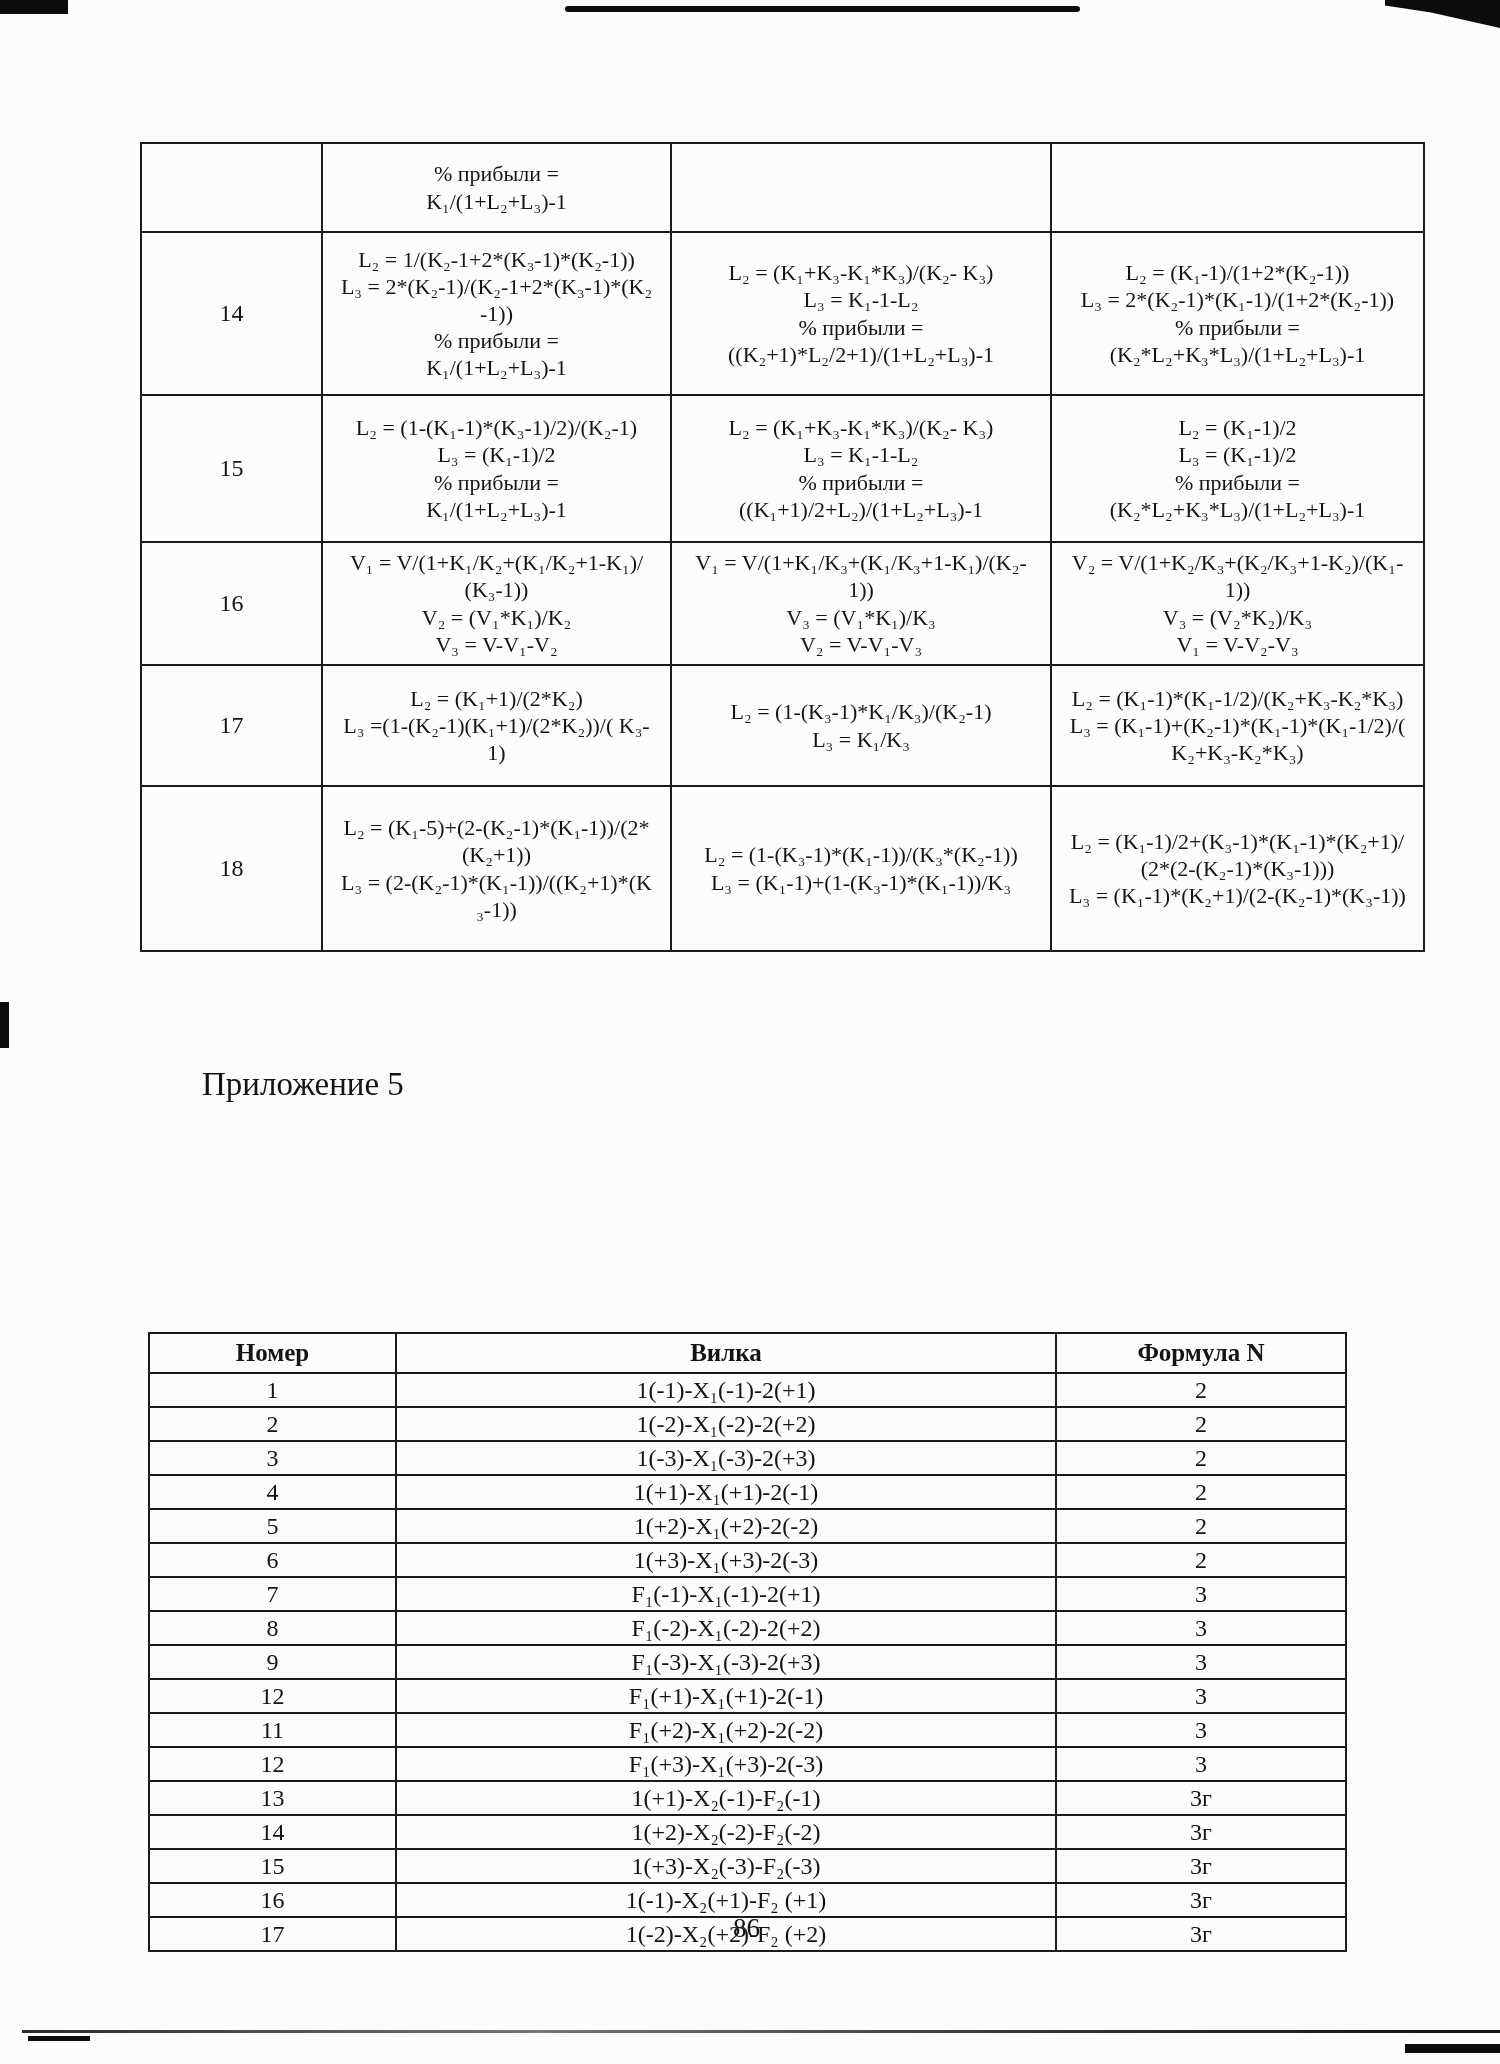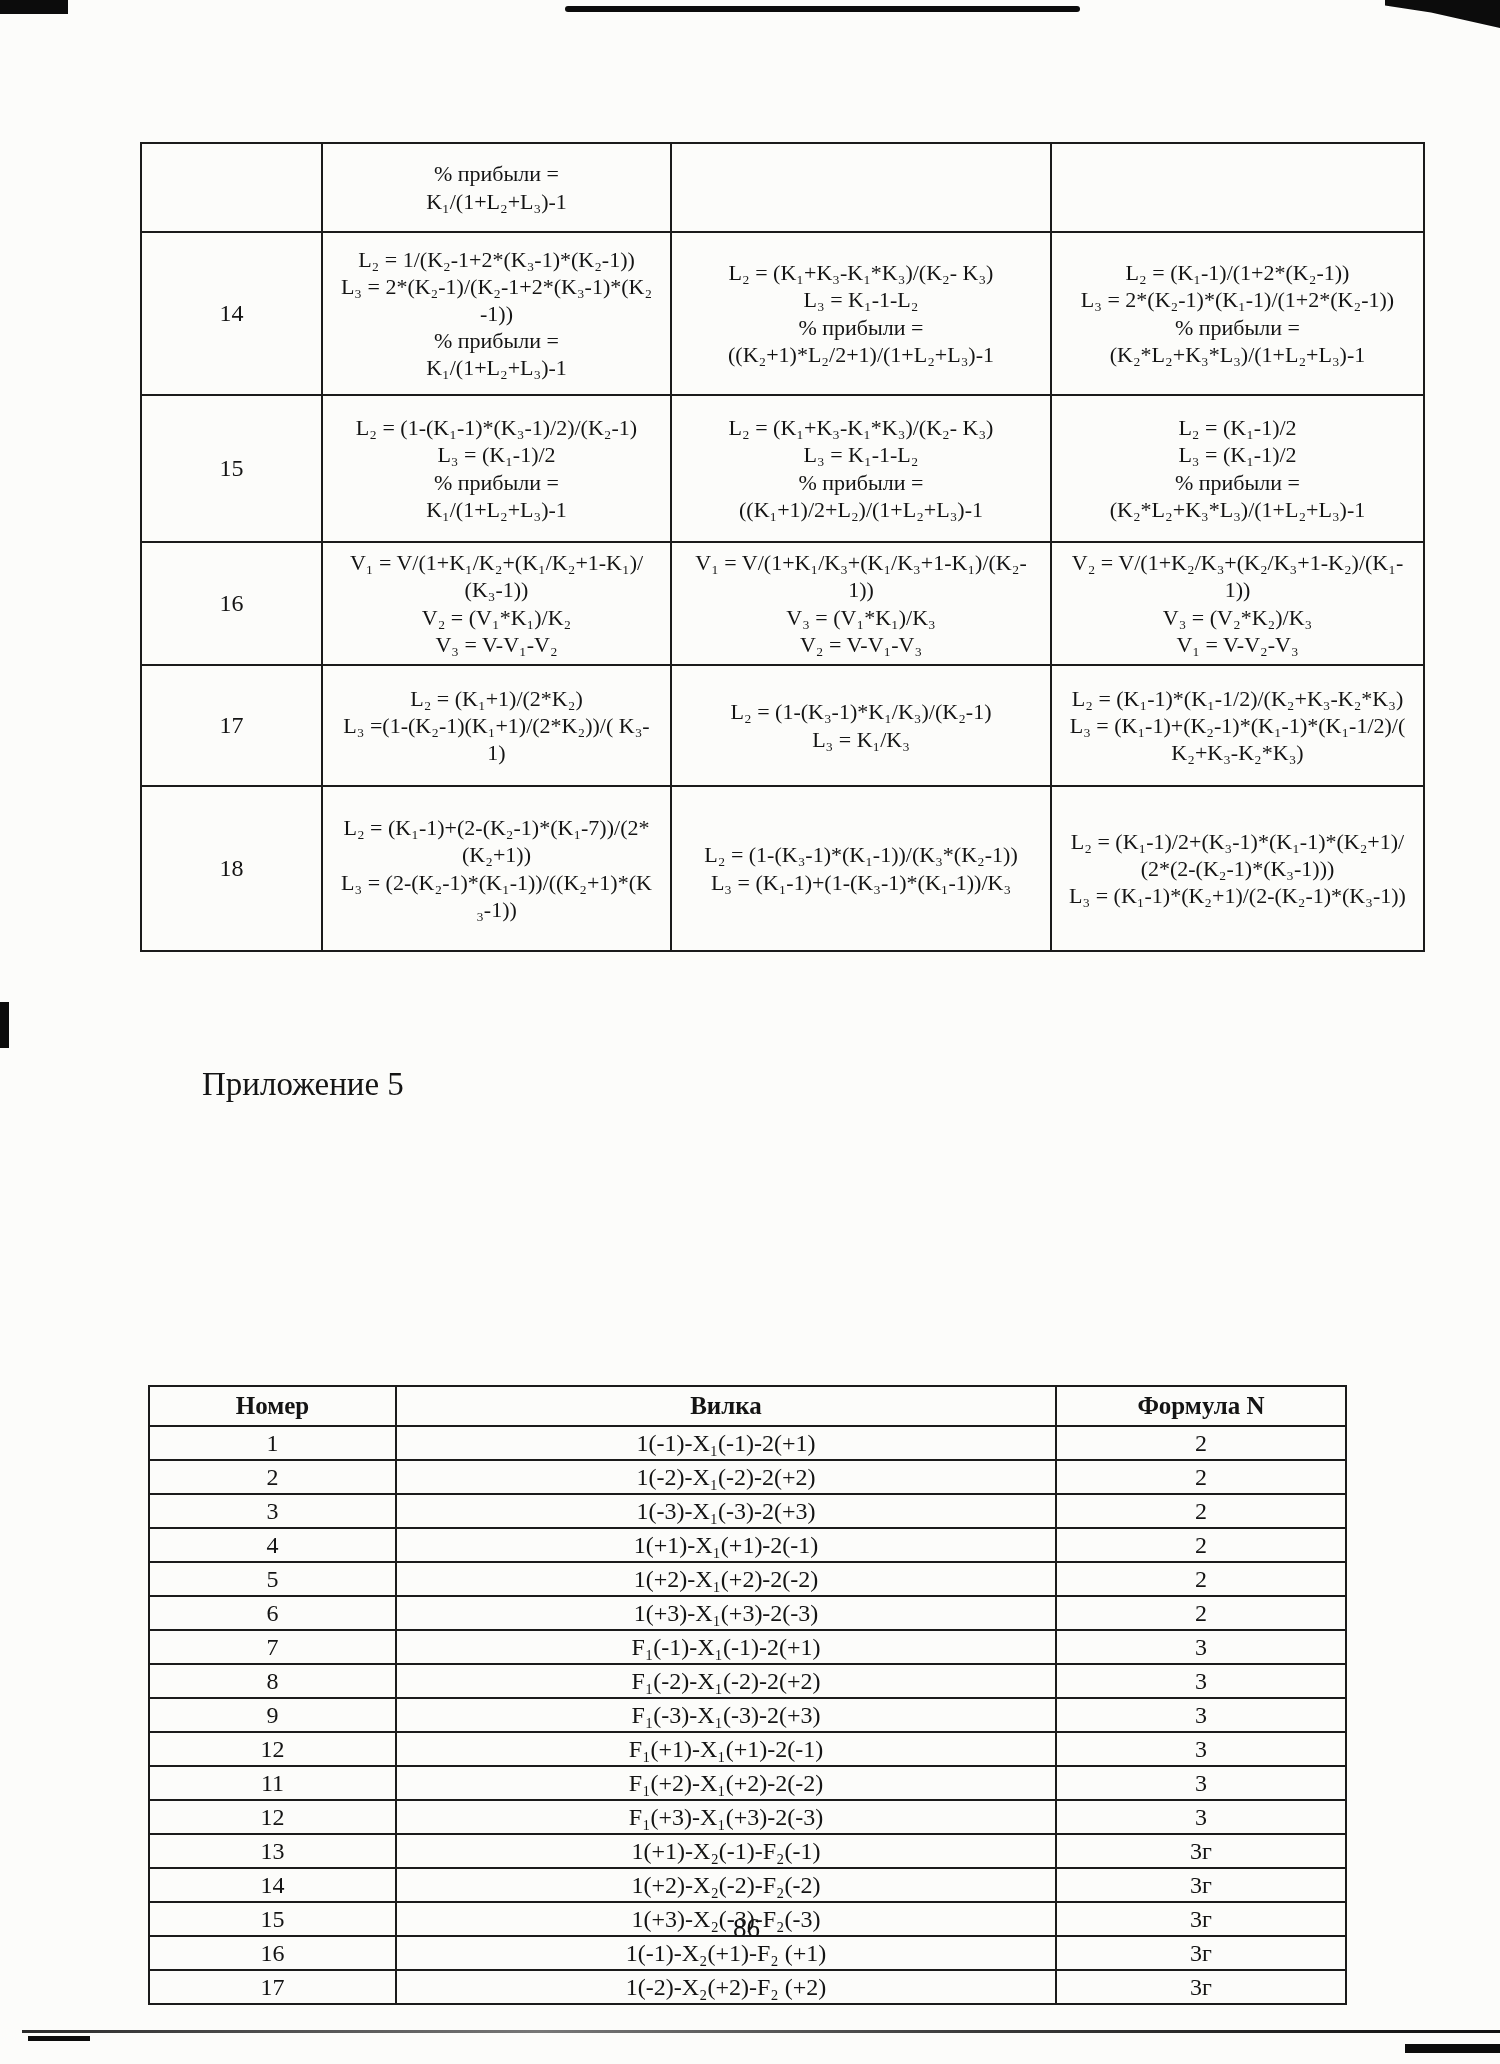--- a/index.html
+++ b/index.html
@@ -18,21 +18,21 @@
   tr.rh0{height:89px;} tr.rh1{height:163px;} tr.rh2{height:147px;}
   tr.rh3{height:123px;} tr.rh4{height:121px;} tr.rh5{height:165px;}
 
   
   .appendix{position:absolute;left:202px;top:1066px;font-size:33px;}
   .doc-title{position:absolute;left:420px;top:1206px;width:730px;text-align:center;
              font-size:31px;font-weight:bold;line-height:39px;}
   .page-num{position:absolute;left:148px;top:1913px;width:1197px;text-align:center;font-size:27px;}
 
   
-  .fork-table{position:absolute;left:148px;top:1385px;width:1197px;table-layout:fixed;}
+  .fork-table{position:absolute;left:148px;top:1332px;width:1197px;table-layout:fixed;}
   .fork-table th,.fork-table td{border:2px solid #1b1b1b;text-align:center;vertical-align:middle;
                                 padding:0 4px;}
   .fork-table th{font-size:25px;font-weight:bold;height:38px;}
   .fork-table td{font-size:24px;height:32px;}
 
   
   .art{position:absolute;background:#0c0c0c;}
   .a1{left:0;top:0;width:68px;height:14px;}
   .a2{left:565px;top:6px;width:515px;height:6px;border-radius:3px;}
   .a3{left:1385px;top:0;width:115px;height:28px;
@@ -117,21 +117,21 @@
       <td class="num">17</td>
       <td>L₂ = (K₁+1)/(2*K₂)
 L₃ =(1-(K₂-1)(K₁+1)/(2*K₂))/( K₃-1)</td>
       <td>L₂ = (1-(K₃-1)*K₁/K₃)/(K₂-1)
 L₃ = K₁/K₃</td>
       <td>L₂ = (K₁-1)*(K₁-1/2)/(K₂+K₃-K₂*K₃)
 L₃ = (K₁-1)+(K₂-1)*(K₁-1)*(K₁-1/2)/( K₂+K₃-K₂*K₃)</td>
     </tr>
     <tr class="rh5">
       <td class="num">18</td>
-      <td>L₂ = (K₁-1)+(2-(K₂-1)*(K₁-7))/(2*(K₂+1))
+      <td>L₂ = (K₁-5)+(2-(K₂-1)*(K₁-1))/(2*(K₂+1))
 L₃ = (2-(K₂-1)*(K₁-1))/((K₂+1)*(K₃-1))</td>
       <td>L₂ = (1-(K₃-1)*(K₁-1))/(K₃*(K₂-1))
 L₃ = (K₁-1)+(1-(K₃-1)*(K₁-1))/K₃</td>
       <td>L₂ = (K₁-1)/2+(K₃-1)*(K₁-1)*(K₂+1)/(2*(2-(K₂-1)*(K₃-1)))
 L₃ = (K₁-1)*(K₂+1)/(2-(K₂-1)*(K₃-1))</td>
     </tr>
   </tbody>
     </table>
 
   <div class="appendix">Приложение 5</div>

